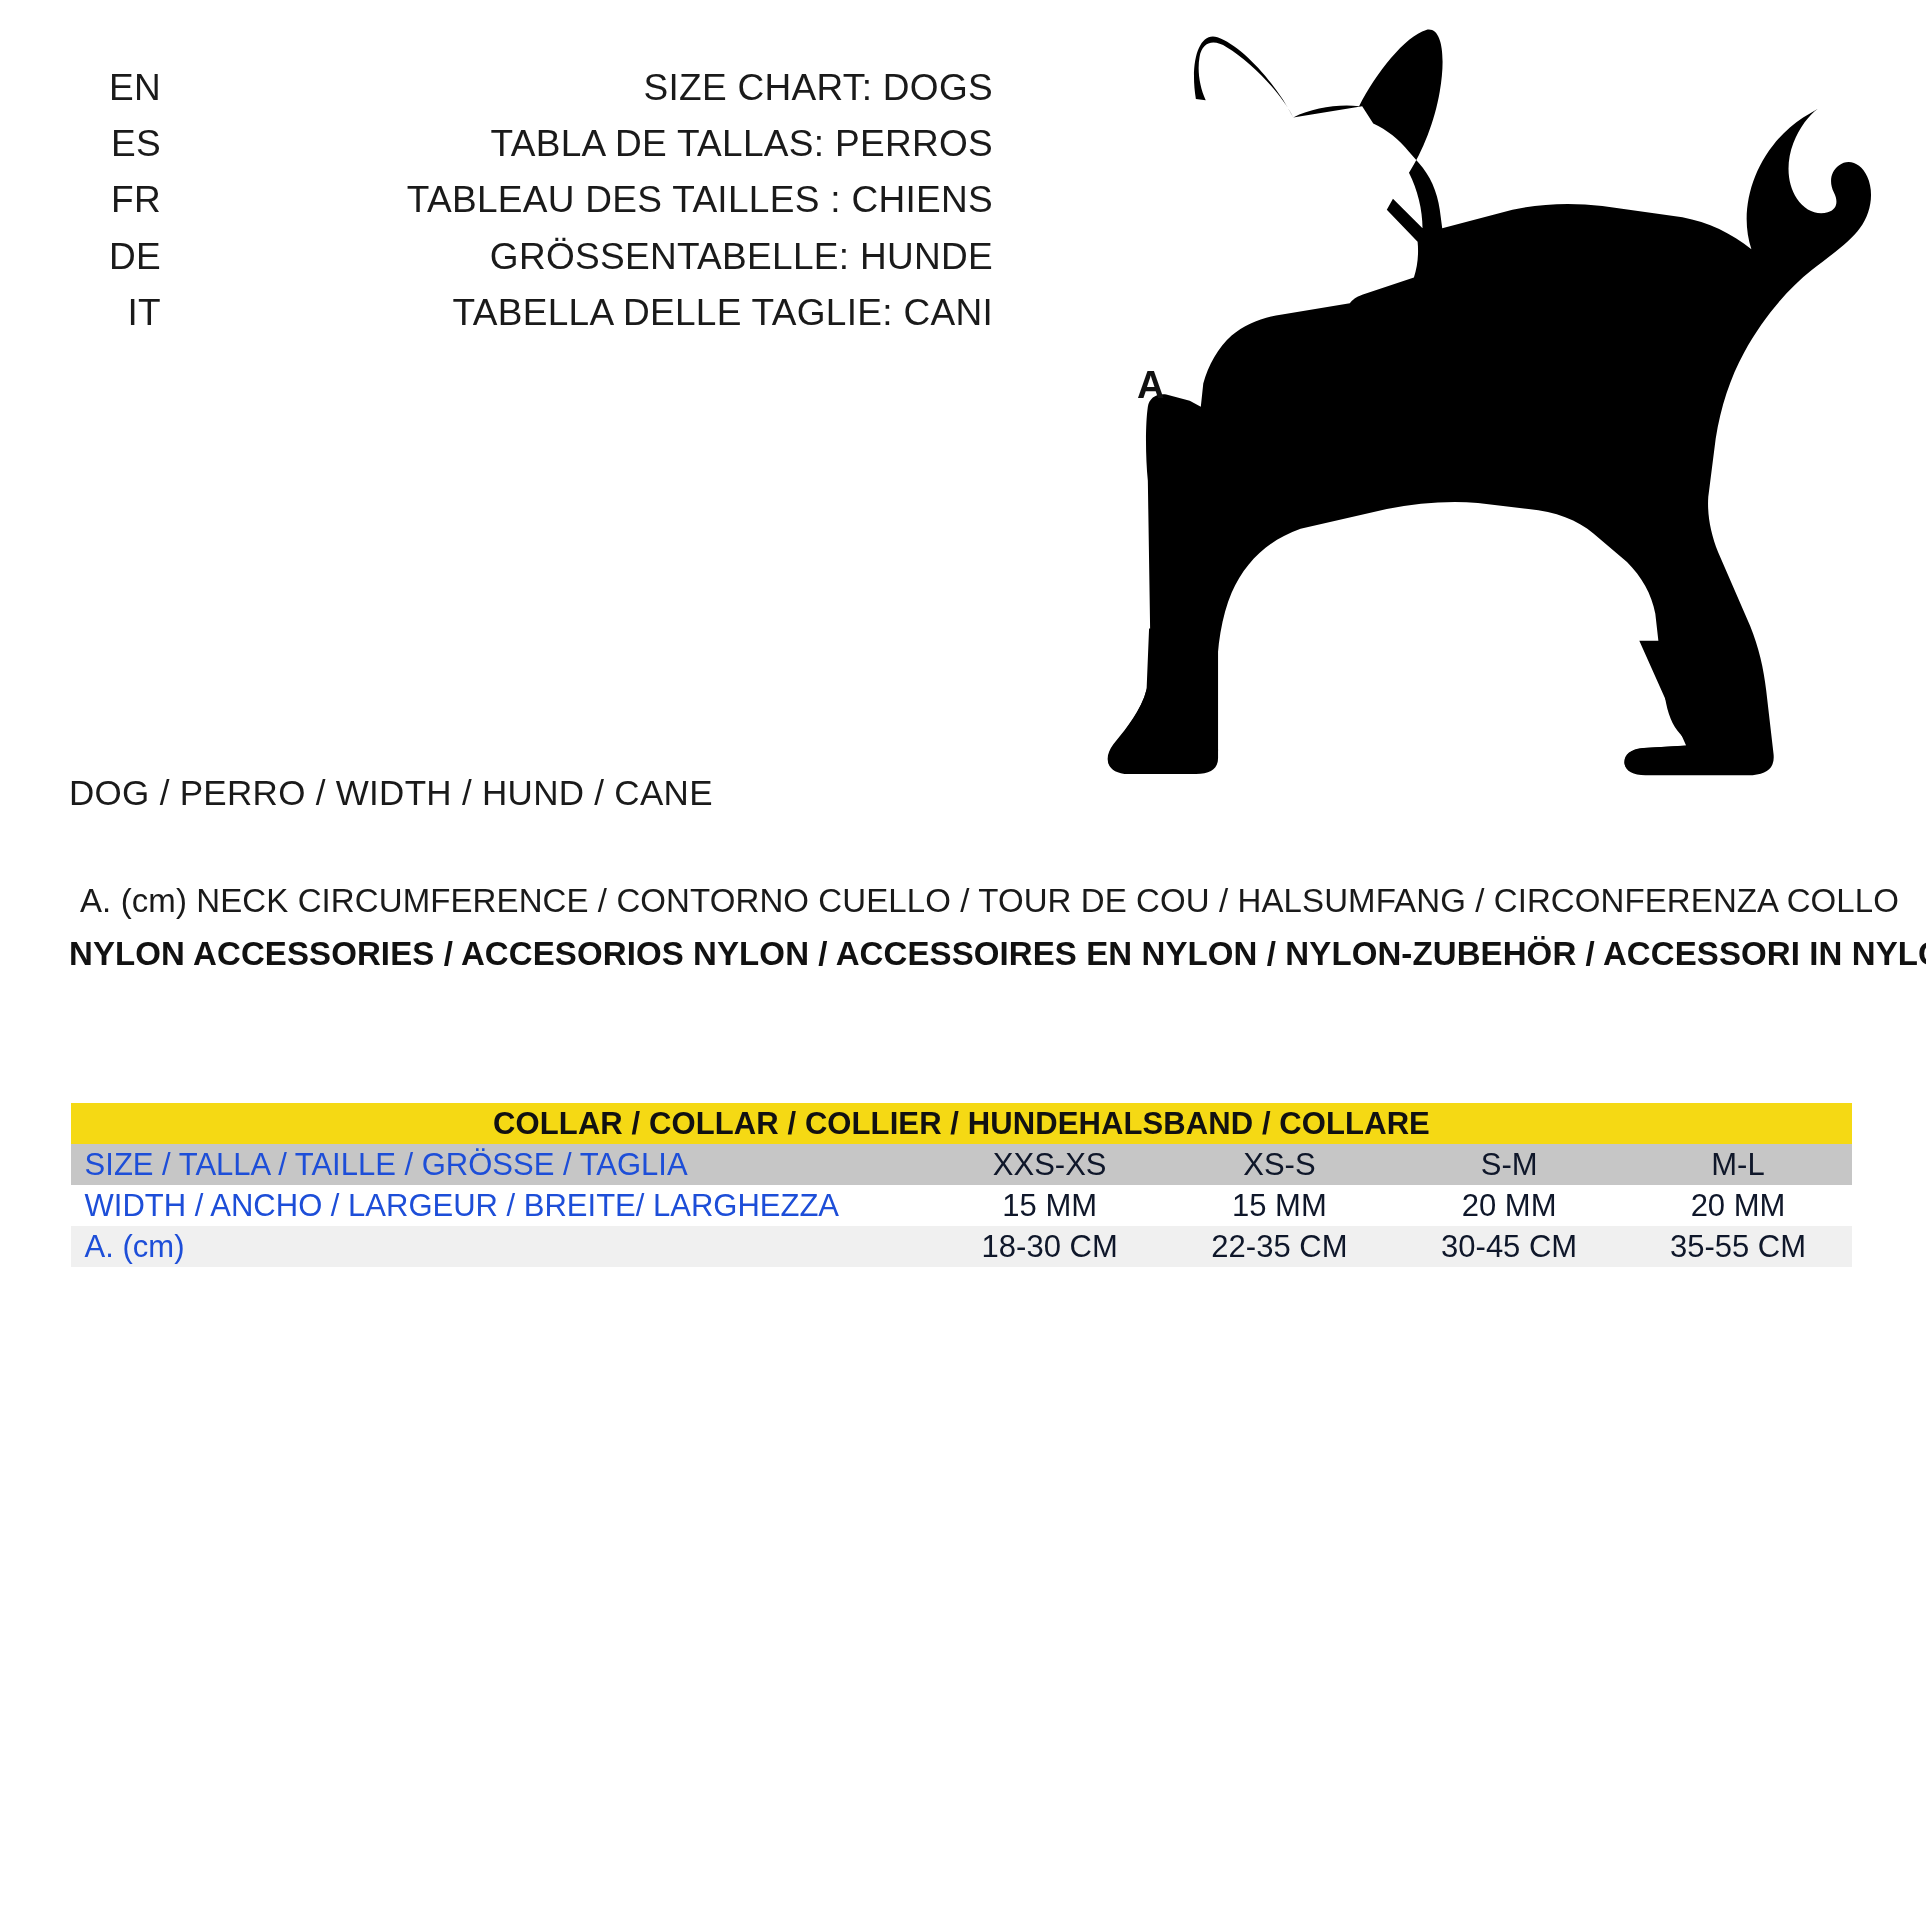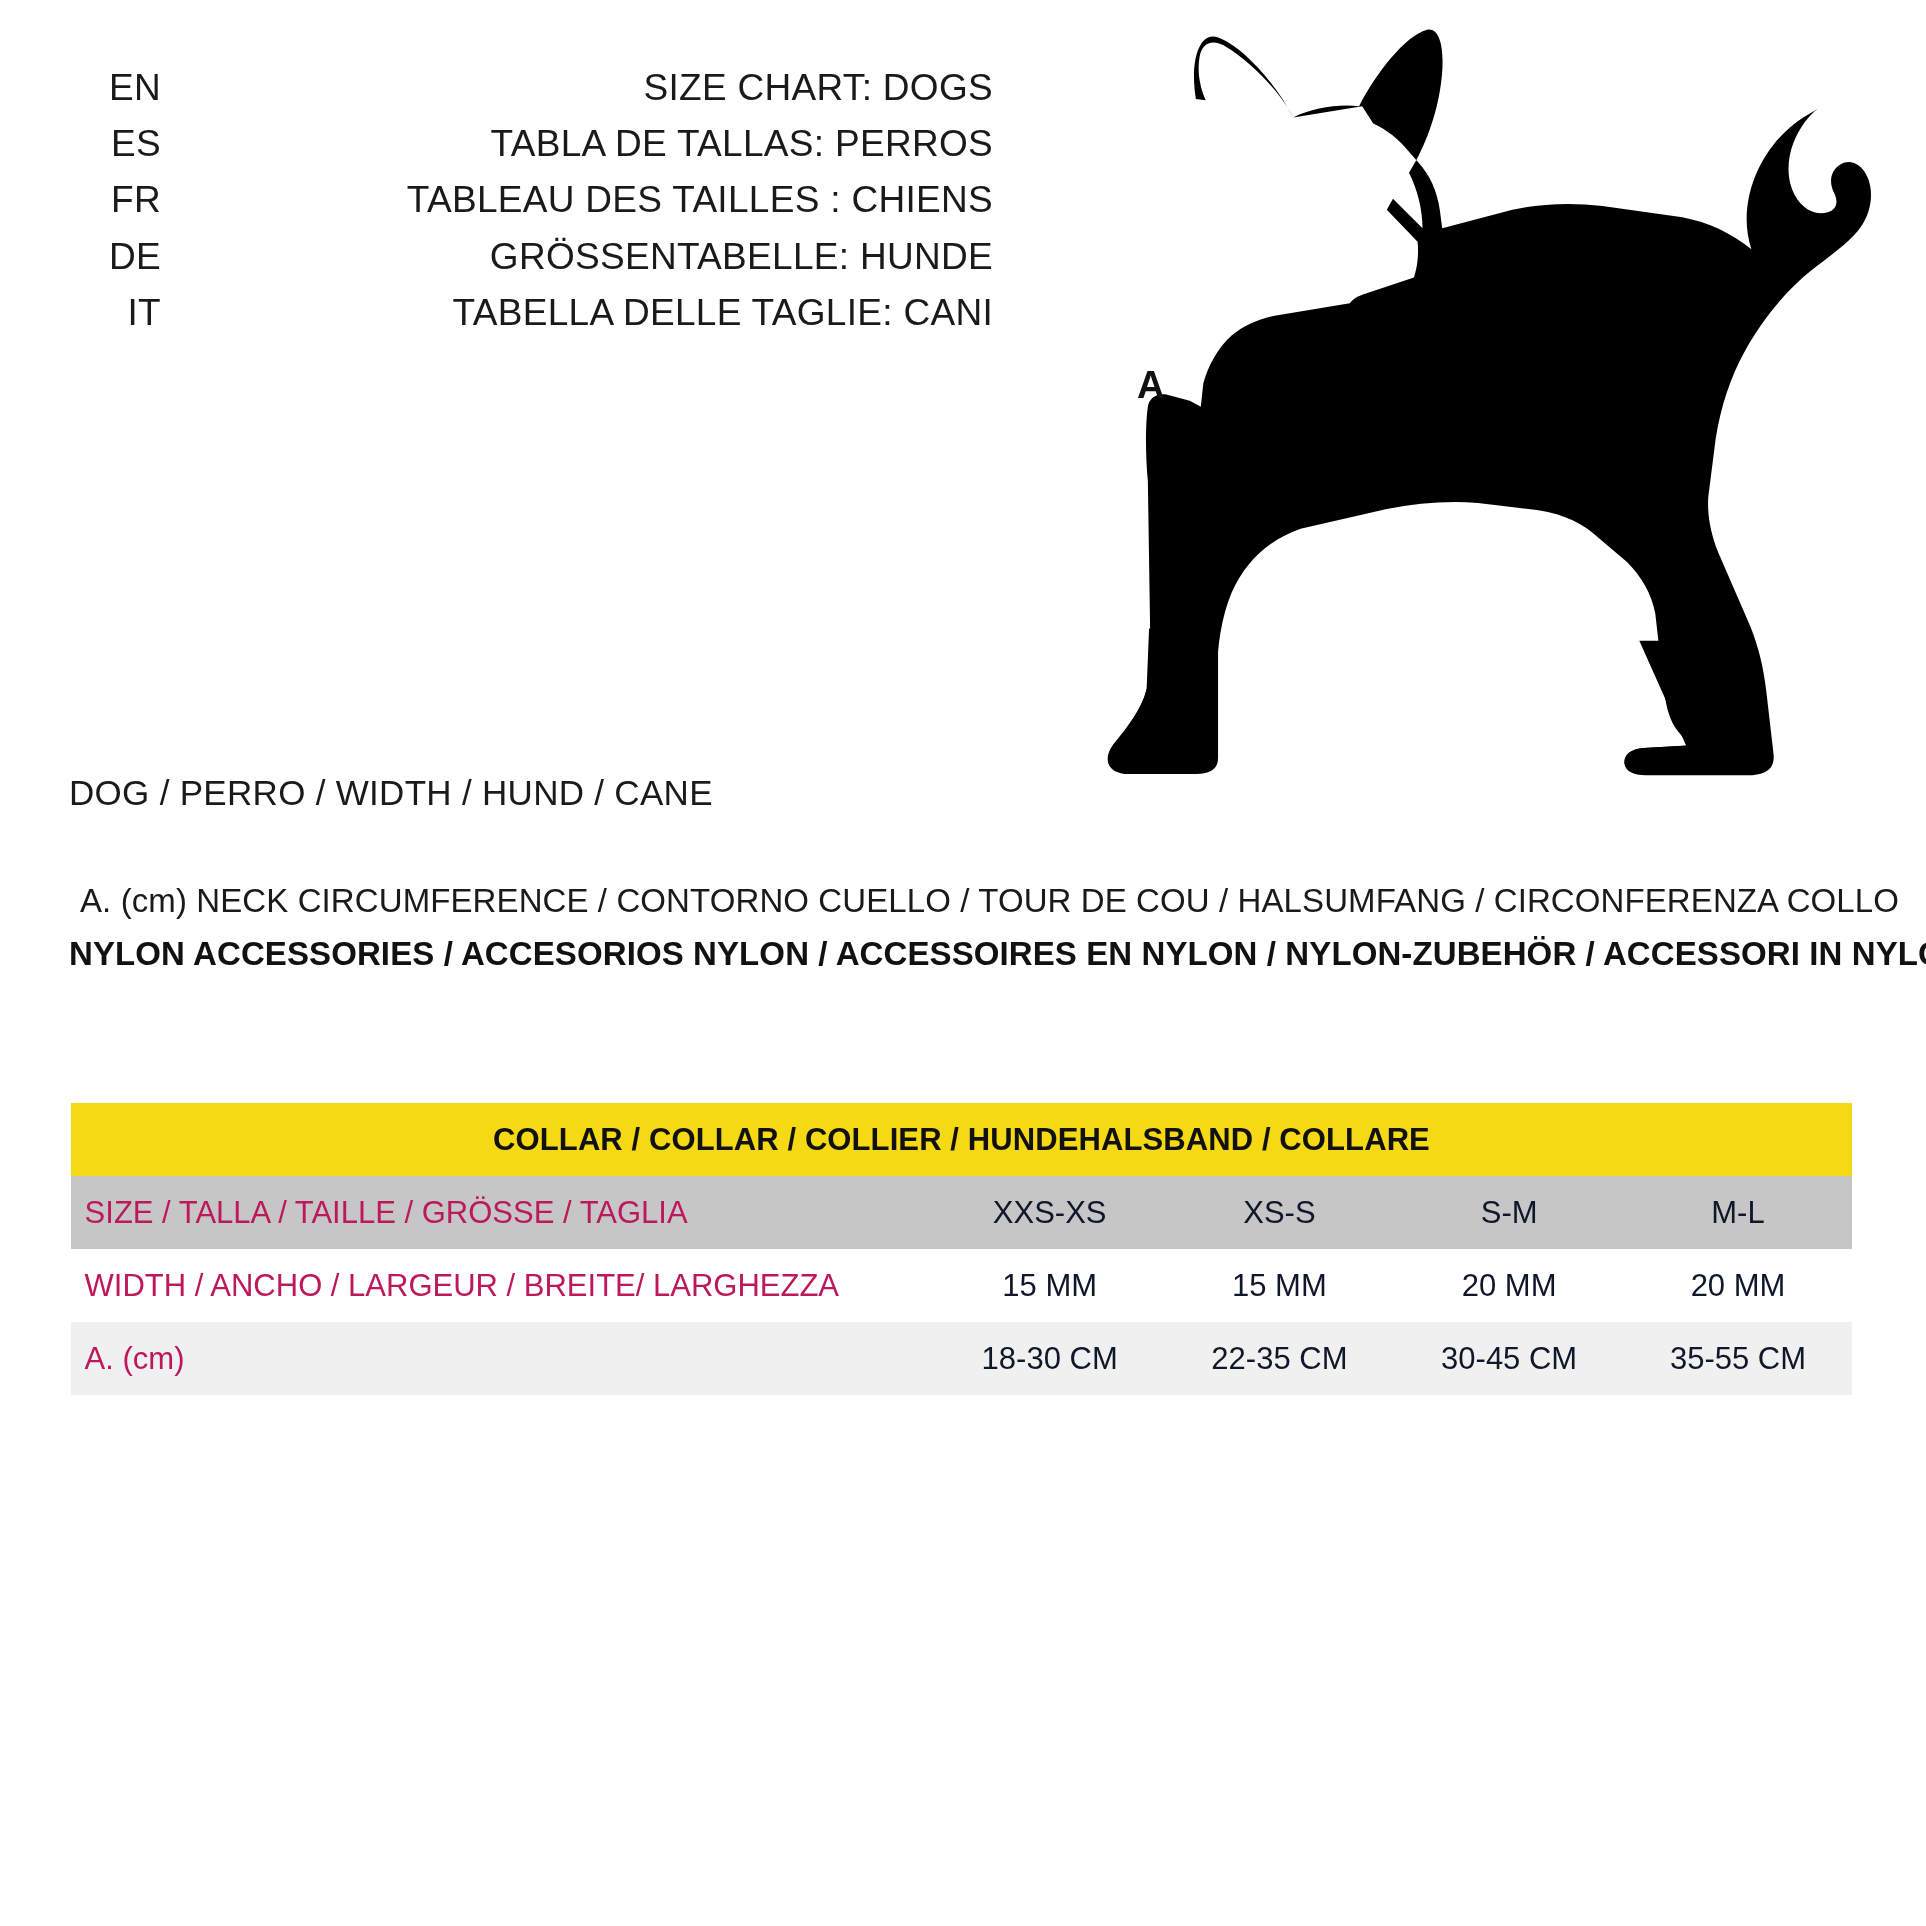--- a/index.html
+++ b/index.html
@@ -98,21 +98,21 @@
     left: 71px;
     width: 1781px;
   }
   table.size-table {
     border-collapse: collapse;
     width: 100%;
     table-layout: fixed;
     font-size: 31px;
   }
   table.size-table td, table.size-table th {
-    padding: 16px;
+    padding: 0;
     height: 41px;
     vertical-align: middle;
   }
   .tbl-title {
     background: #f5d914;
     color: #111;
     font-weight: bold;
     text-align: center;
     font-size: 31px;
     height: 47px;
@@ -123,21 +123,21 @@
   }
   .row-mid td {
     background: #ffffff;
   }
   .row-last td {
     background: #f0f0f0;
   }
   .lbl-cell {
     text-align: left;
     padding-left: 13.6px !important;
-    color: #be185d;
+    color: #1d4ed8;
     white-space: nowrap;
   }
   .val-cell {
     text-align: center;
     color: #0f172a;
   }
 </style>
 </head>
 <body>
 

